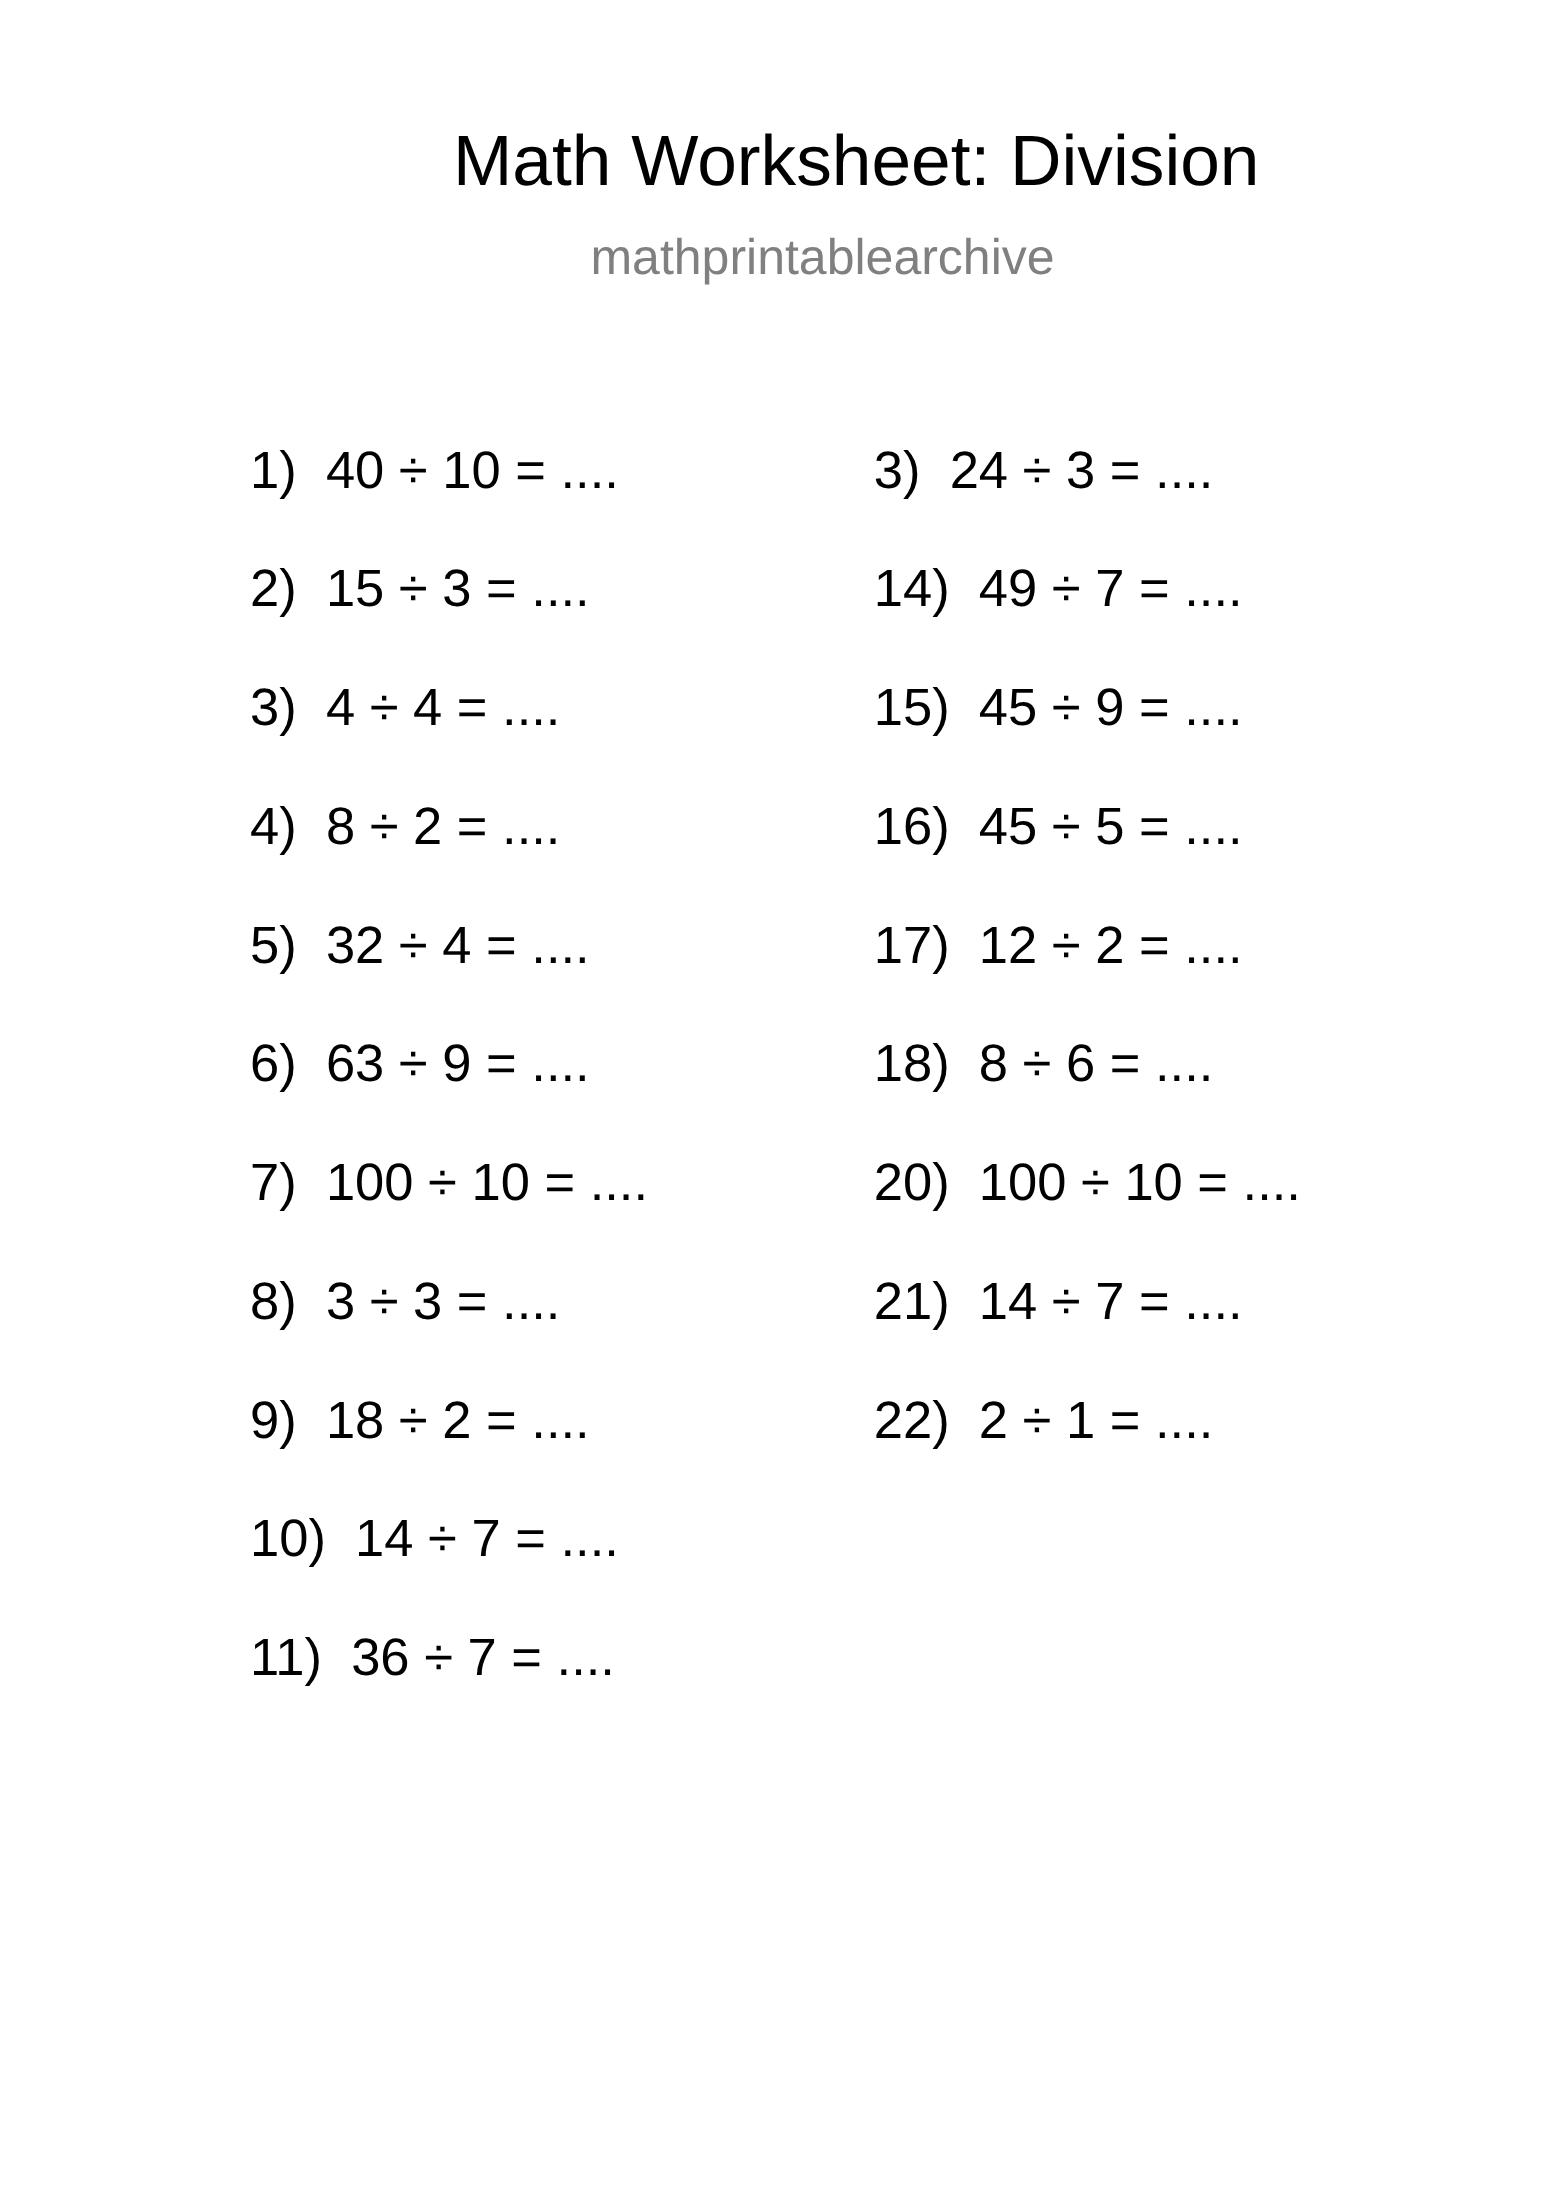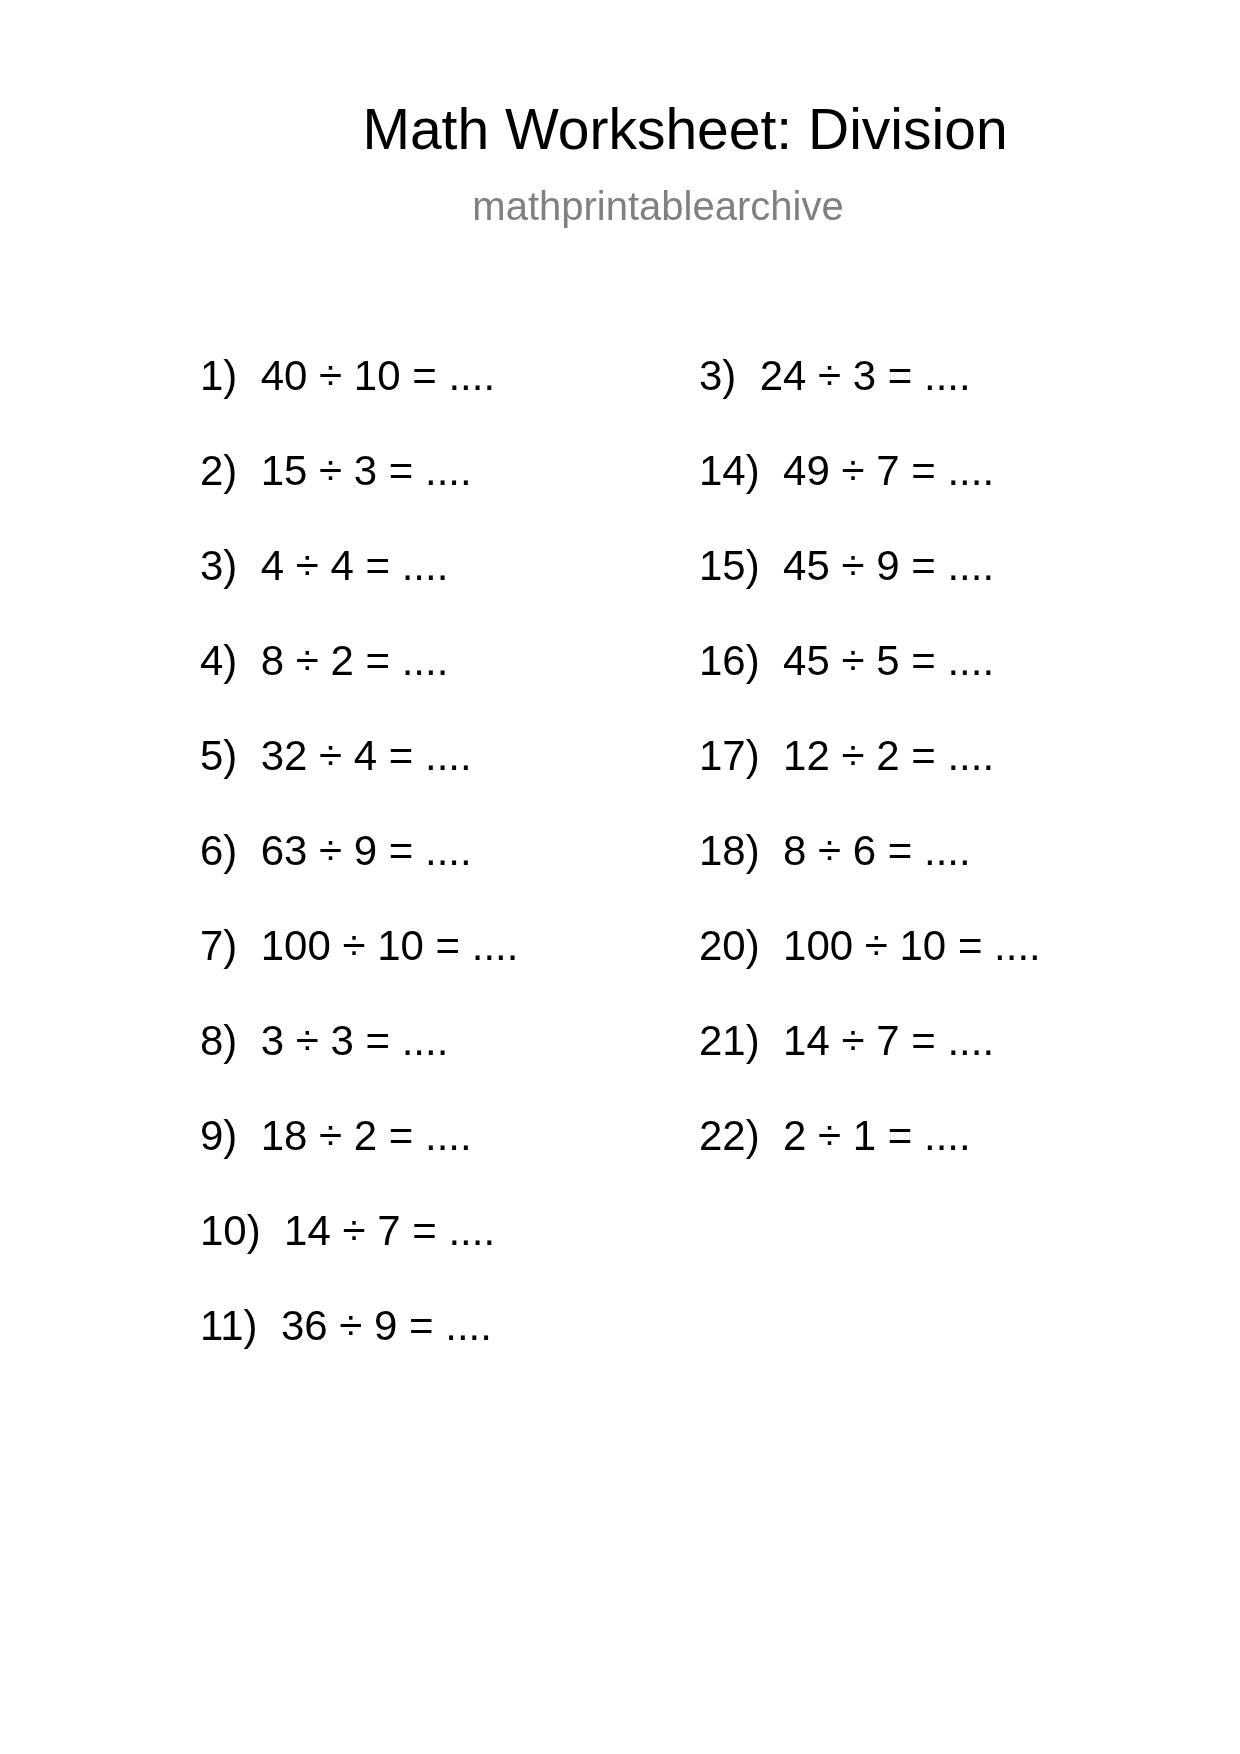--- a/index.html
+++ b/index.html
@@ -26,21 +26,21 @@
   <div class="problem"><span class="num">1)</span>  <span class="expr">40 ÷ 10 = ....</span></div>
   <div class="problem"><span class="num">2)</span>  <span class="expr">15 ÷ 3 = ....</span></div>
   <div class="problem"><span class="num">3)</span>  <span class="expr">4 ÷ 4 = ....</span></div>
   <div class="problem"><span class="num">4)</span>  <span class="expr">8 ÷ 2 = ....</span></div>
   <div class="problem"><span class="num">5)</span>  <span class="expr">32 ÷ 4 = ....</span></div>
   <div class="problem"><span class="num">6)</span>  <span class="expr">63 ÷ 9 = ....</span></div>
   <div class="problem"><span class="num">7)</span>  <span class="expr">100 ÷ 10 = ....</span></div>
   <div class="problem"><span class="num">8)</span>  <span class="expr">3 ÷ 3 = ....</span></div>
   <div class="problem"><span class="num">9)</span>  <span class="expr">18 ÷ 2 = ....</span></div>
   <div class="problem"><span class="num">10)</span>  <span class="expr">14 ÷ 7 = ....</span></div>
-  <div class="problem"><span class="num">11)</span>  <span class="expr">36 ÷ 9 = ....</span></div>
+  <div class="problem"><span class="num">11)</span>  <span class="expr">36 ÷ 7 = ....</span></div>
 </div>
 
 <div class="col right">
   <div class="problem"><span class="num">3)</span>  <span class="expr">24 ÷ 3 = ....</span></div>
   <div class="problem"><span class="num">14)</span>  <span class="expr">49 ÷ 7 = ....</span></div>
   <div class="problem"><span class="num">15)</span>  <span class="expr">45 ÷ 9 = ....</span></div>
   <div class="problem"><span class="num">16)</span>  <span class="expr">45 ÷ 5 = ....</span></div>
   <div class="problem"><span class="num">17)</span>  <span class="expr">12 ÷ 2 = ....</span></div>
   <div class="problem"><span class="num">18)</span>  <span class="expr">8 ÷ 6 = ....</span></div>
   <div class="problem"><span class="num">20)</span>  <span class="expr">100 ÷ 10 = ....</span></div>

